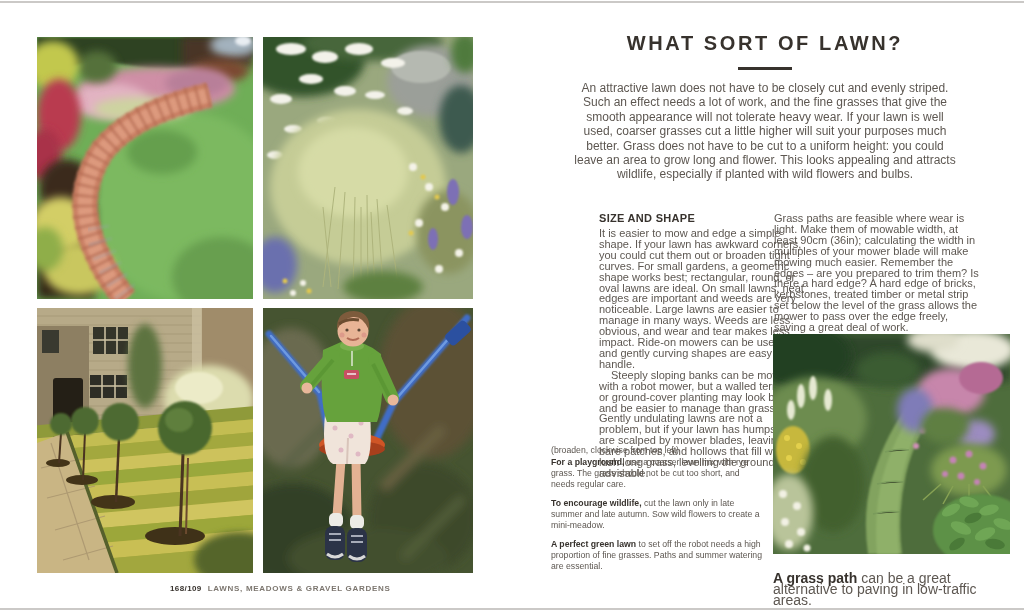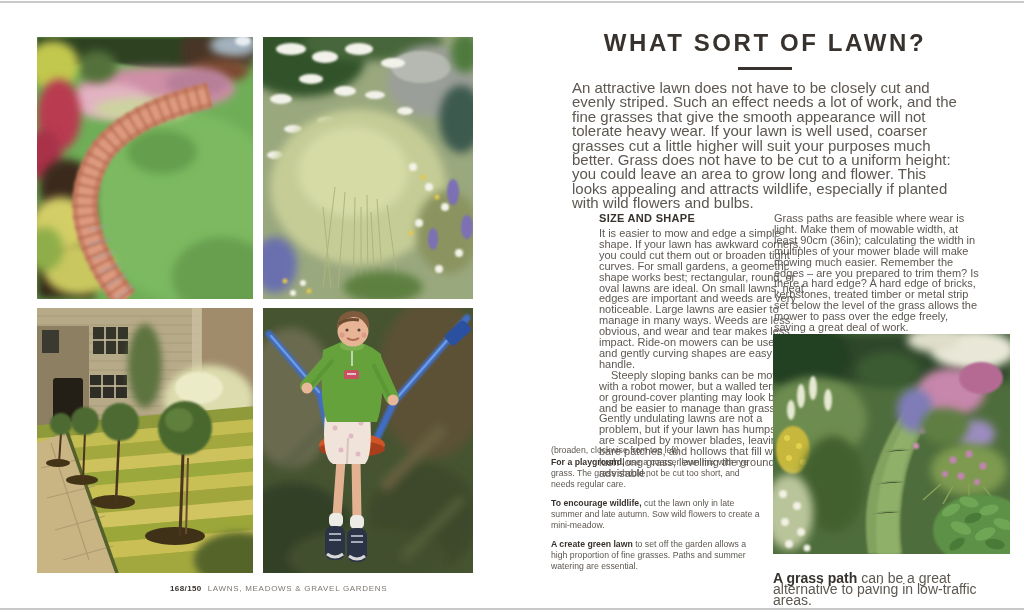--- a/index.html
+++ b/index.html
@@ -14,29 +14,29 @@
   figure svg{display:block;width:100%;height:100%;}
   .photo-1{left:37px;top:37px;width:216px;height:262px;}
   .photo-2{left:263px;top:37px;width:210px;height:262px;}
   .photo-3{left:37px;top:308px;width:216px;height:265px;}
   .photo-4{left:263px;top:308px;width:210px;height:265px;}
   .photo-5{left:773px;top:334px;width:237px;height:220px;}
 
   
   .footer{position:absolute;left:170px;top:584px;font-size:8px;letter-spacing:.4px;}
   .footer .pageno{font-weight:bold;color:#37322d;}
-  .footer .section{color:#7c766f;margin-left:6px;letter-spacing:.7px;}
+  .footer .section{color:#7c766f;margin-left:6px;letter-spacing:.7px;font-weight:bold;}
 
   
   .title-block{position:absolute;left:551px;top:30px;width:428px;text-align:center;}
-  h1{margin:0;font-size:24px;line-height:26px;font-weight:800;letter-spacing:2.6px;
+  h1{margin:0;font-size:20px;line-height:26px;font-weight:800;letter-spacing:2.6px;
      color:#37322d;white-space:nowrap;}
   .title-rule{width:54px;height:3px;background:#37322d;margin:11px auto 0 auto;}
-  .intro{margin:11px auto 0 auto;width:386px;font-size:15px;line-height:14.4px;
-         color:#5d5751;text-align:left;}
+  .intro{margin:11px auto 0 auto;width:386px;font-size:12px;line-height:14.4px;
+         color:#5d5751;text-align:center;}
 
   .col-left{position:absolute;left:551px;top:212px;width:205px;margin-left:48px;}
   .col-right{position:absolute;left:774px;top:213px;width:206px;}
   h2{margin:0 0 4px 0;font-size:11px;font-weight:800;letter-spacing:.3px;color:#37322d;}
   .body-p{margin:0;font-size:11px;line-height:10.9px;color:#5d5751;}
   .body-p.indent{text-indent:12px;}
 
   .captions{position:absolute;left:551px;top:445px;width:212px;font-size:8.7px;line-height:11px;}
   .cap-note{margin:0 0 1px 0;color:#5d5751;}
   .cap{margin:0 0 8px 0;color:#5d5751;}
@@ -325,21 +325,21 @@
         <circle cx="84" cy="22" r="1.6" fill="#5a4534"></circle>
         <circle cx="96" cy="22" r="1.6" fill="#5a4534"></circle>
         <path d="M84,30 Q90,34 96,30" stroke="#b06a54" stroke-width="2" fill="none"></path>
         <circle cx="79" cy="27" r="2.5" fill="#d98f84" opacity=".7"></circle>
         <circle cx="101" cy="27" r="2.5" fill="#d98f84" opacity=".7"></circle>
       </g>
     </svg>
   </figure>
 
   <div class="footer">
-    <span class="pageno">168/150</span><span class="section">LAWNS, MEADOWS &amp; GRAVEL GARDENS</span>
+    <span class="pageno">168/109</span><span class="section">LAWNS, MEADOWS &amp; GRAVEL GARDENS</span>
   </div>
 
   <div class="title-block">
     <h1>WHAT SORT OF LAWN?</h1>
     <div class="title-rule"></div>
     <p class="intro">An attractive lawn does not have to be closely cut and evenly striped. Such an effect needs a lot of work, and the fine grasses that give the smooth appearance will not tolerate heavy wear. If your lawn is well used, coarser grasses cut a little higher will suit your purposes much better. Grass does not have to be cut to a uniform height: you could leave an area to grow long and flower. This looks appealing and attracts wildlife, especially if planted with wild flowers and bulbs.</p>
   </div>
 
   <div class="col-left">
     <h2>SIZE AND SHAPE</h2>
@@ -348,21 +348,21 @@
   </div>
 
   <div class="col-right">
     <p class="body-p">Grass paths are feasible where wear is light. Make them of mowable width, at least 90cm (36in); calculating the width in multiples of your mower blade will make mowing much easier. Remember the edges – are you prepared to trim them? Is there a hard edge? A hard edge of bricks, kerbstones, treated timber or metal strip set below the level of the grass allows the mower to pass over the edge freely, saving a great deal of work.</p>
   </div>
 
   <div class="captions">
     <p class="cap-note">(broaden, clockwise from top left)</p>
     <p class="cap"><b>For a playground,</b><span> use a coarser lawn mix with rye grass. The grass should not be cut too short, and needs regular care.</span></p>
     <p class="cap"><b>To encourage wildlife,</b><span> cut the lawn only in late summer and late autumn. Sow wild flowers to create a mini-meadow.</span></p>
-    <p class="cap"><b>A create green lawn</b><span> to set off the garden allows a high proportion of fine grasses. Paths and summer watering are essential.</span></p>
+    <p class="cap"><b>A perfect green lawn</b><span> to set off the robot needs a high proportion of fine grasses. Paths and summer watering are essential.</span></p>
   </div>
 
   <figure class="photo-5">
     <svg viewBox="0 0 237 220" preserveAspectRatio="none">
       <defs>
         <filter id="b5" x="-30%" y="-30%" width="160%" height="160%">
             <feGaussianBlur stdDeviation="4"></feGaussianBlur>
           </filter>
         <filter id="b5s" x="-30%" y="-30%" width="160%" height="160%">
             <feGaussianBlur stdDeviation="1.3"></feGaussianBlur>

